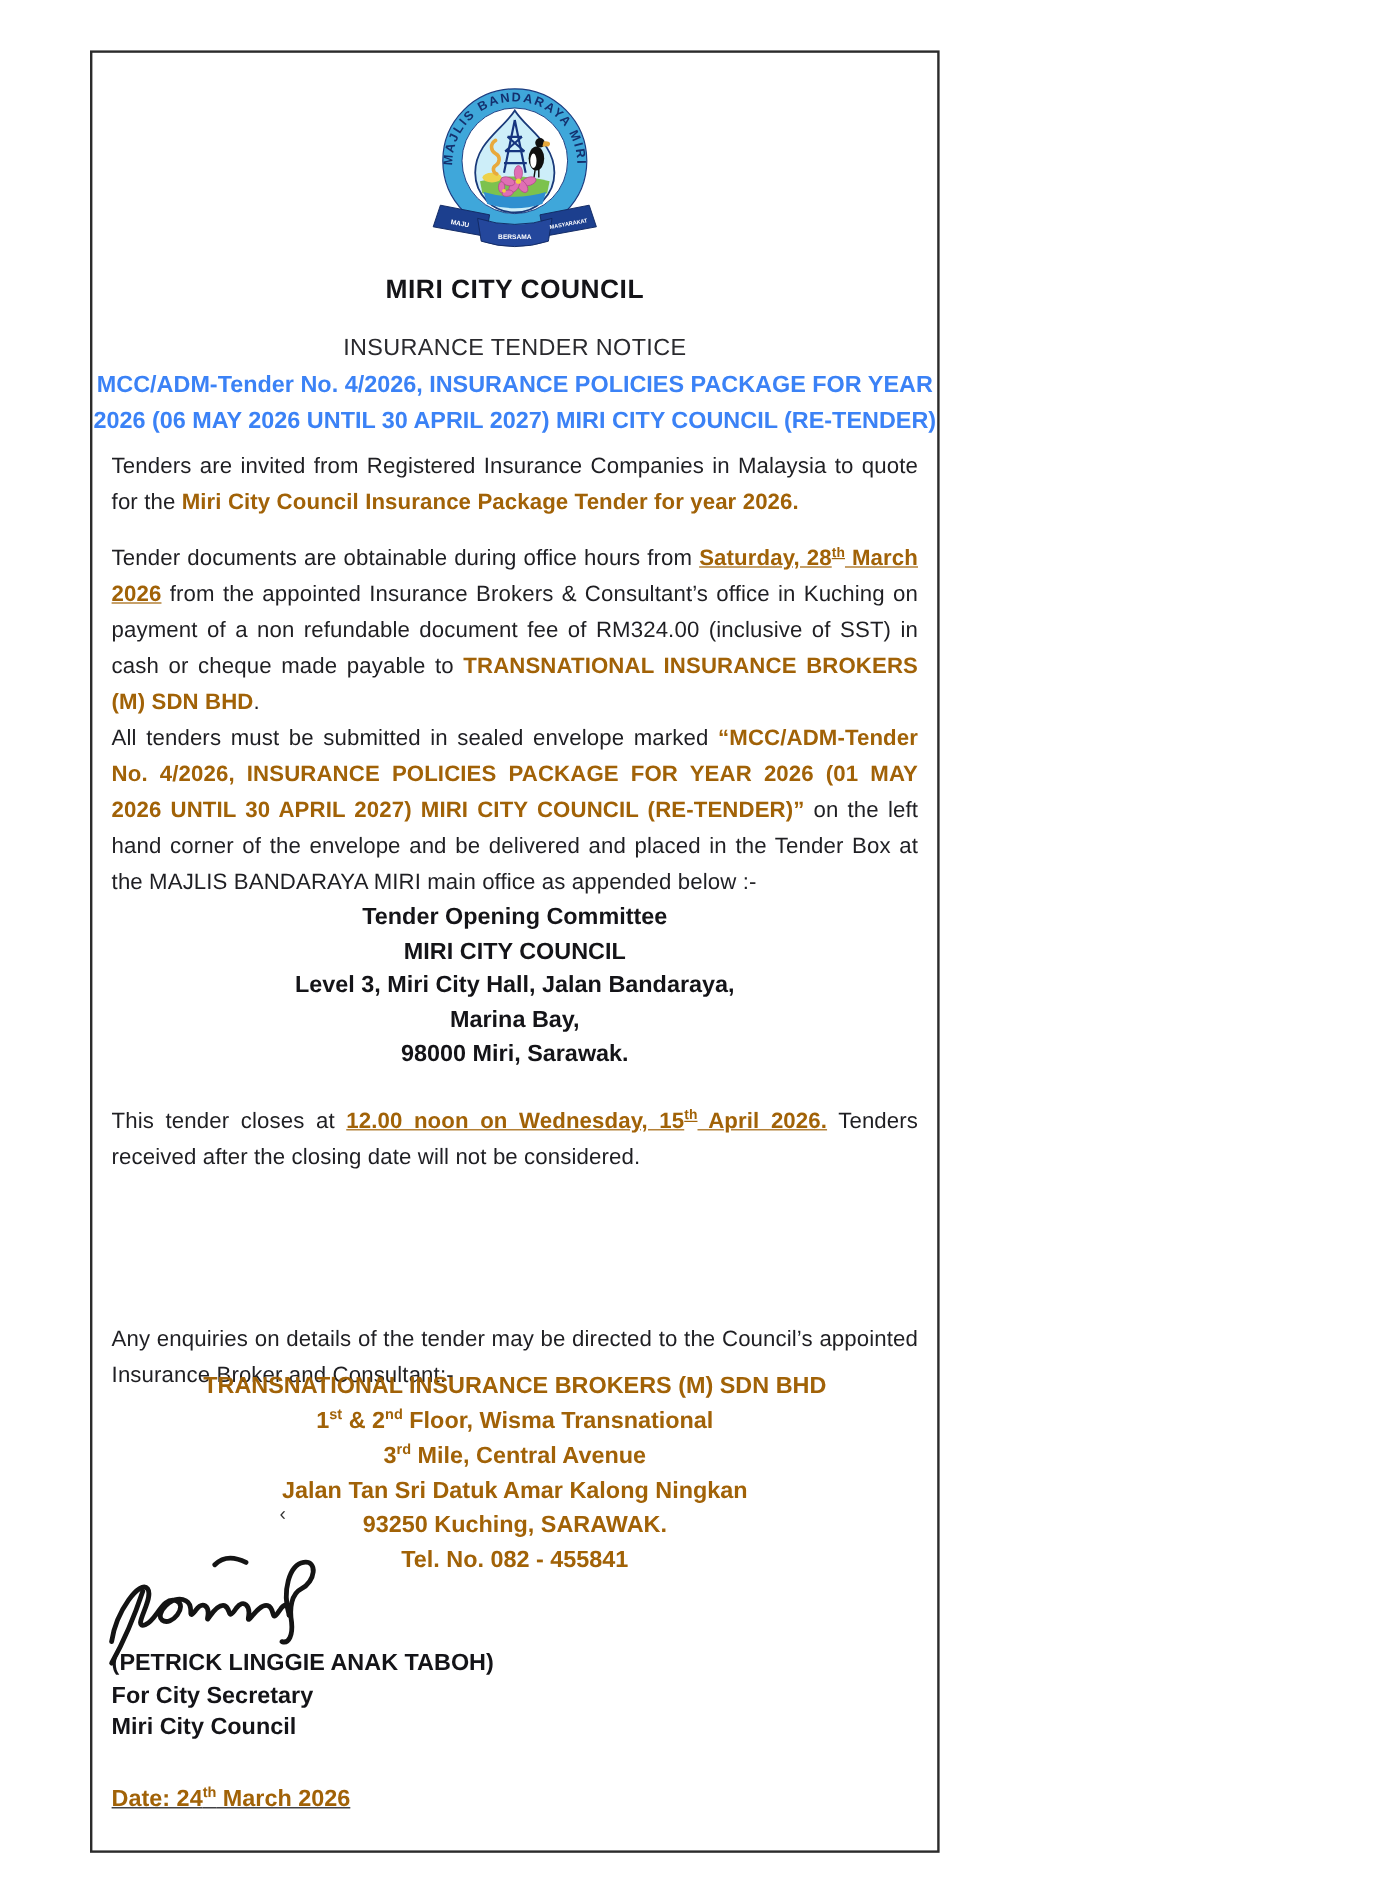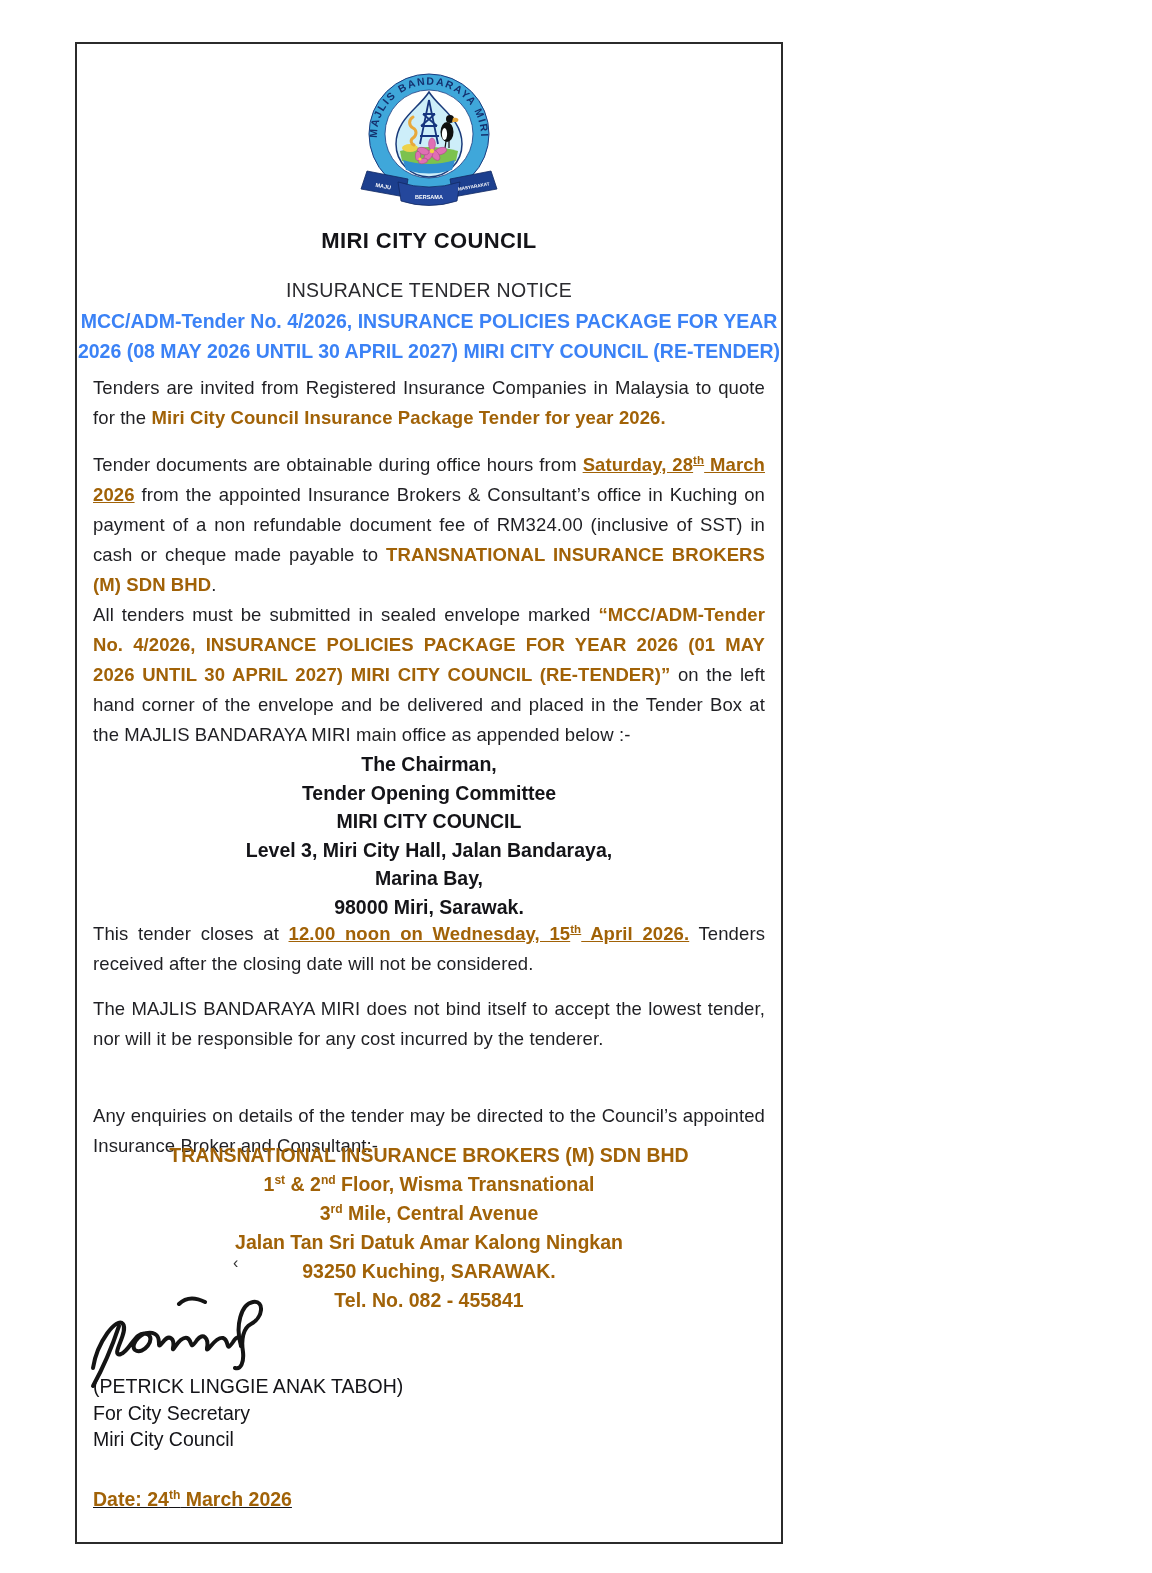--- a/index.html
+++ b/index.html
@@ -19,21 +19,21 @@
   .para { font-size:18.5px; line-height:30px; letter-spacing:0.1px; }
   .b { font-weight:bold; color:#a16207; }
   .u { text-decoration:underline; }
   sup { font-size:0.62em; line-height:0; vertical-align:super; }
   sup.u { text-decoration:underline; }
   .org-name { font-size:22px; font-weight:bold; color:#141418; letter-spacing:0.4px; white-space:nowrap; }
   .subtitle { font-size:19.5px; color:#2a2a2e; letter-spacing:0.3px; white-space:nowrap;margin-top:16px; }
   .title-line { font-size:19.5px; font-weight:bold; color:#3b82f6; line-height:30px; white-space:nowrap; }
   .addr-line { font-size:19.5px; font-weight:bold; color:#141418; line-height:28.5px; }
   .broker-line { font-size:19.5px; font-weight:bold; color:#141418; line-height:29px; }
-  .sig-line { font-size:19.5px; font-weight:normal; color:#141418; line-height:26px; padding-left:16px; }
+  .sig-line { font-size:19.5px; font-weight:bold; color:#141418; line-height:26px; padding-left:16px; }
   .date-line { font-size:19.5px; font-weight:bold; color:#141418; padding-left:16px;text-decoration:underline; }
   .logo-wrap { position:absolute; top:24px; left:50%; transform:translateX(-50%); width:150px; height:150px; }
   .stray { position:absolute; font-size:16px; color:#333; }
   .sig-wrap { position:absolute; left:6px; top:1248px; width:240px; height:100px; z-index:3; pointer-events:none; }
 </style>
 </head>
 <body>
 
 <div class="page">
   <div class="doc">
@@ -100,41 +100,39 @@
 
     <div class="abs center" style="top:184px;">
       <span class="org-name">MIRI CITY COUNCIL</span>
     </div>
 
     <div class="abs center" style="top:235px;">
       <span class="subtitle">INSURANCE TENDER NOTICE</span>
     </div>
     <div class="abs center" style="top:262px;">
       <div class="title-line">MCC/ADM-Tender No. 4/2026, INSURANCE POLICIES PACKAGE FOR YEAR</div>
-      <div class="title-line">2026 (08 MAY 2026 UNTIL 30 APRIL 2027) MIRI CITY COUNCIL (RE-TENDER)</div>
+      <div class="title-line">2026 (06 MAY 2026 UNTIL 30 APRIL 2027) MIRI CITY COUNCIL (RE-TENDER)</div>
     </div>
 
     <div class="abs pad para justify" style="top:329px;"><span>Tenders are invited from Registered Insurance Companies in Malaysia to quote for the </span><span class="b">Miri City Council Insurance Package Tender for year 2026.</span></div>
 
     <div class="abs pad para justify" style="top:406px;"><span>Tender documents are obtainable during office hours from </span><span class="b u">Saturday, 28</span><sup class="b u">th</sup><span class="b u"> March 2026</span><span> from the appointed Insurance Brokers &amp; Consultant’s office in Kuching on payment of a non refundable document fee of RM324.00 (inclusive of SST) in cash or cheque made payable to </span><span class="b">TRANSNATIONAL INSURANCE BROKERS (M) SDN BHD</span><span>.</span></div>
 
     <div class="abs pad para justify" style="top:556px;"><span>All tenders must be submitted in sealed envelope marked </span><span class="b">“MCC/ADM-Tender No. 4/2026, INSURANCE POLICIES PACKAGE FOR YEAR 2026 (01 MAY 2026 UNTIL 30 APRIL 2027) MIRI CITY COUNCIL (RE-TENDER)”</span><span> on the left hand corner of the envelope and be delivered and placed in the Tender Box at the MAJLIS BANDARAYA MIRI main office as appended below :-</span></div>
 
     <div class="abs center" style="top:706px;">
-      <div class="addr-line">The Chairman,</div>
       <div class="addr-line">Tender Opening Committee</div>
       <div class="addr-line">MIRI CITY COUNCIL</div>
       <div class="addr-line">Level 3, Miri City Hall, Jalan Bandaraya,</div>
       <div class="addr-line">Marina Bay,</div>
       <div class="addr-line">98000 Miri, Sarawak.</div>
     </div>
 
     <div class="abs pad para justify" style="top:875px;"><span>This tender closes at </span><span class="b u">12.00 noon on Wednesday, 15</span><sup class="b u">th</sup><span class="b u"> April 2026.</span><span> Tenders received after the closing date will not be considered.</span></div>
 
-    <div class="abs pad para justify" style="top:950px;"><span>The MAJLIS BANDARAYA MIRI does not bind itself to accept the lowest tender, nor will it be responsible for any cost incurred by the tenderer.</span></div>
 
     <div class="abs pad para justify" style="top:1025px;margin-top:32px;"><span>Any enquiries on details of the tender may be directed to the Council’s appointed Insurance Broker and Consultant:-</span></div>
 
     <div class="abs center" style="top:1097px;">
       <div class="broker-line"><span class="b">TRANSNATIONAL INSURANCE BROKERS (M) SDN BHD</span></div>
       <div class="broker-line"><span class="b">1</span><sup class="b">st</sup><span class="b"> &amp; 2</span><sup class="b">nd</sup><span class="b"> Floor, Wisma Transnational</span></div>
       <div class="broker-line"><span class="b">3</span><sup class="b">rd</sup><span class="b"> Mile, Central Avenue</span></div>
       <div class="broker-line"><span class="b">Jalan Tan Sri Datuk Amar Kalong Ningkan</span></div>
       <div class="broker-line"><span class="b">93250 Kuching, SARAWAK.</span></div>
       <div class="broker-line"><span class="b">Tel. No. 082 - 455841</span></div>

